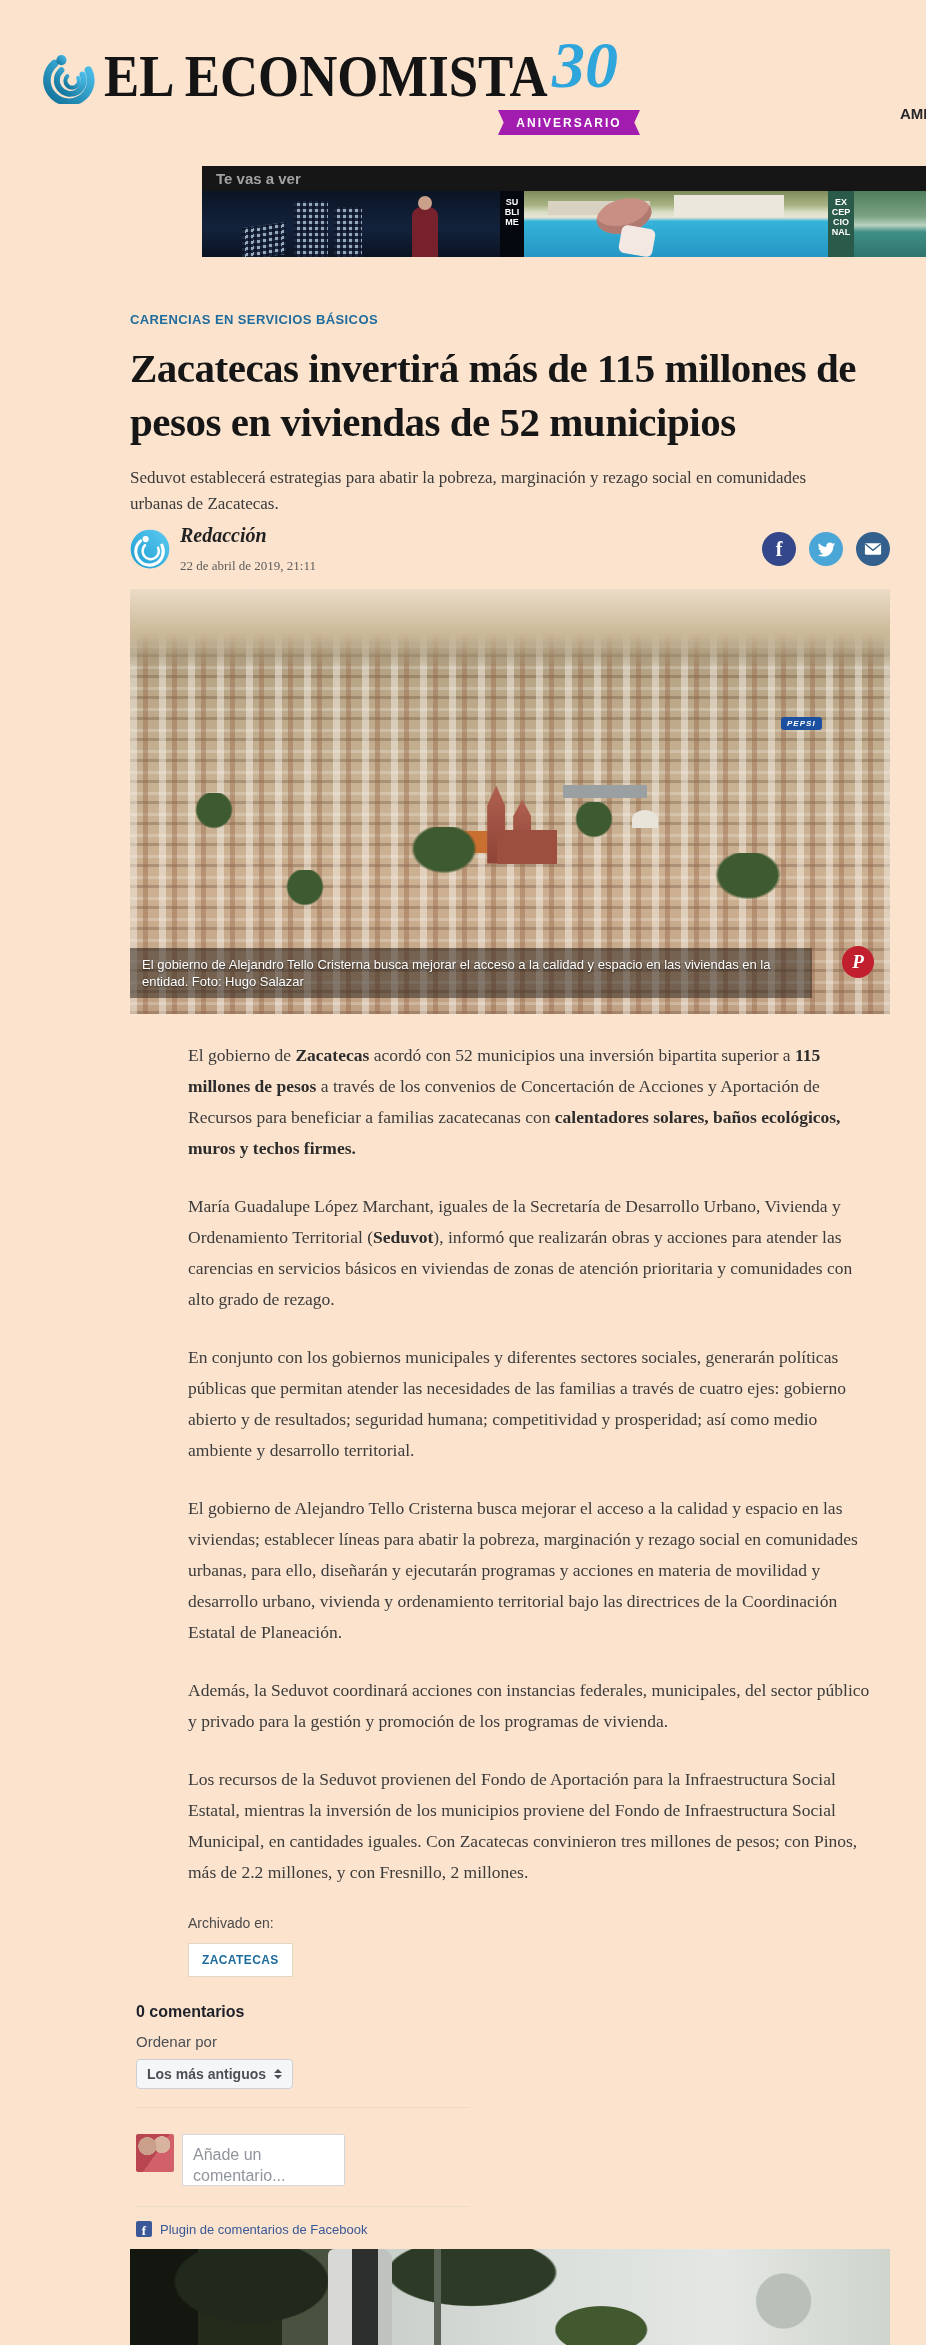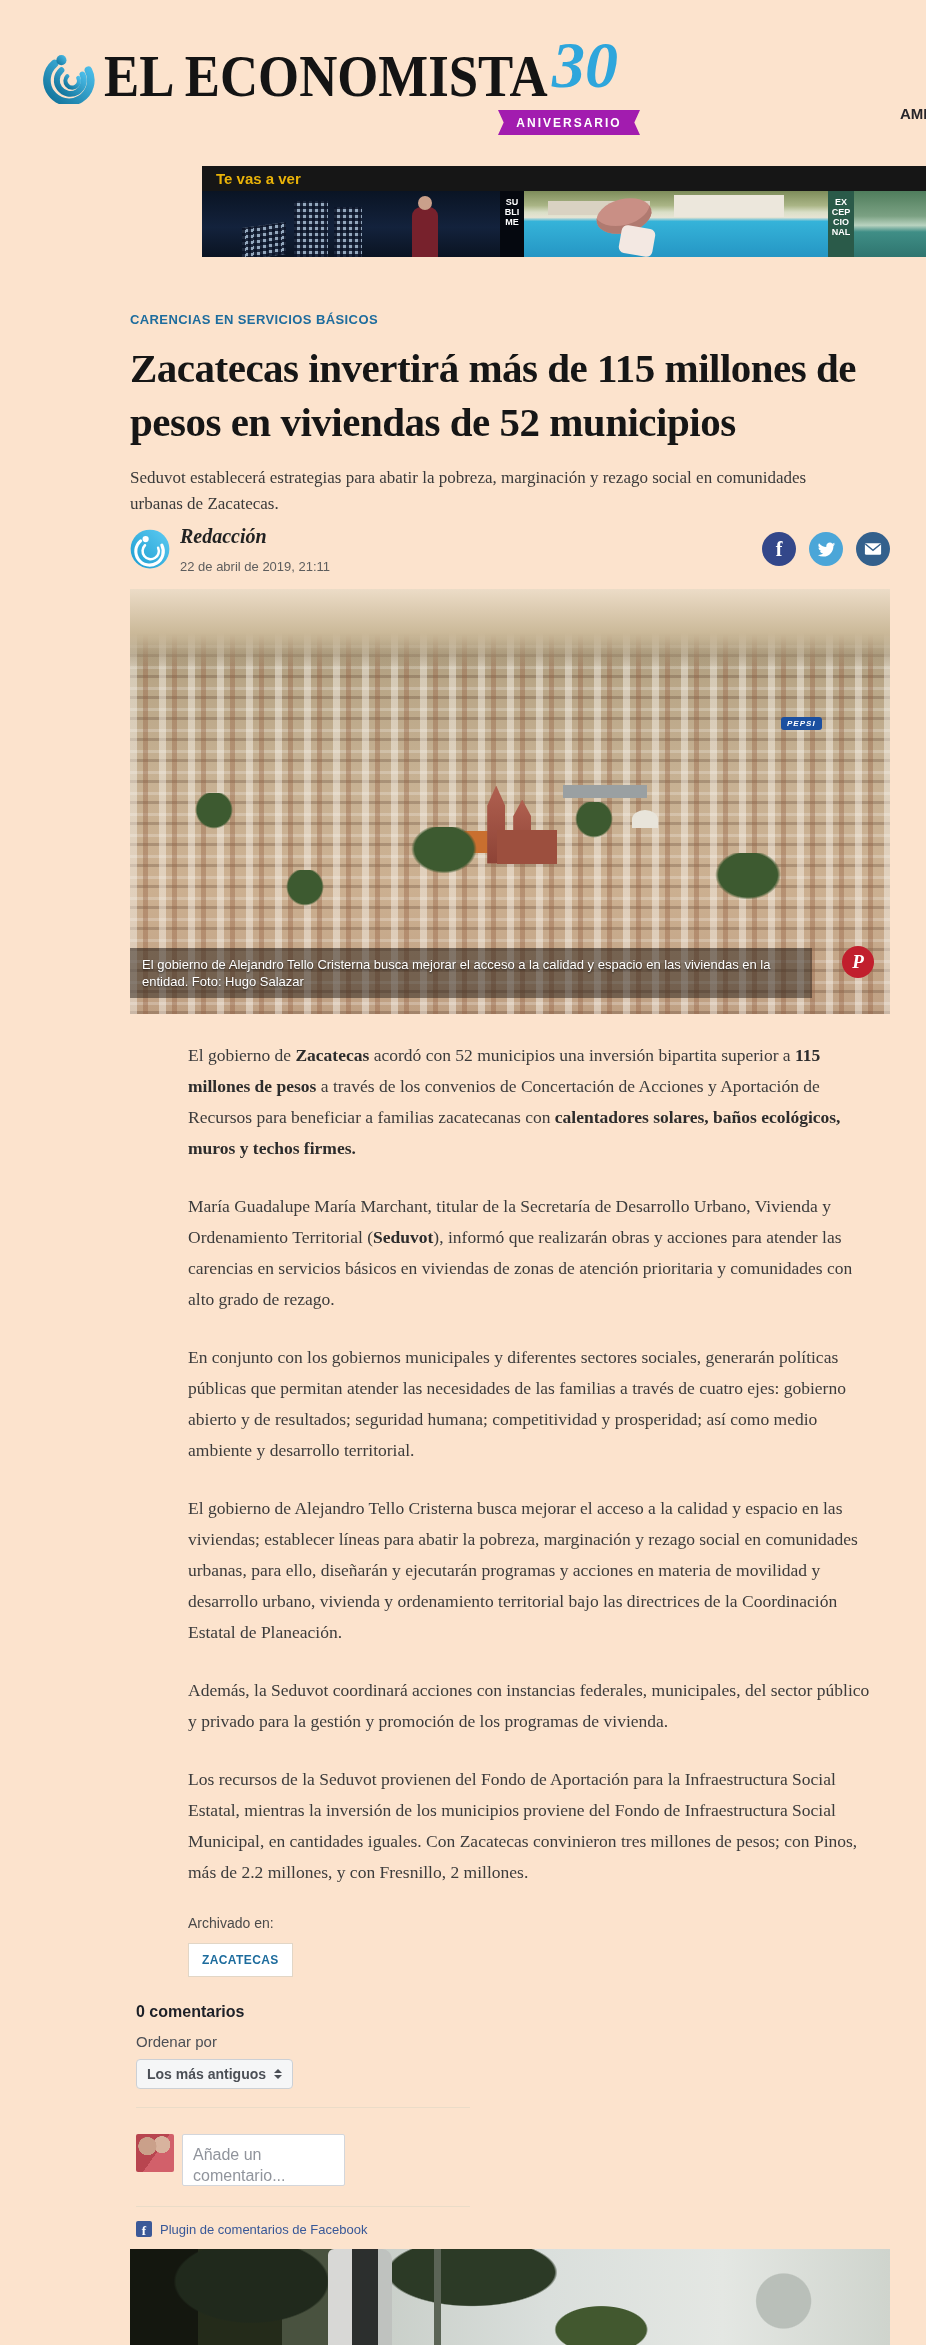--- a/index.html
+++ b/index.html
@@ -15,21 +15,21 @@
            font-weight:700; font-size:60px; color:#141414; transform:scaleX(.88); transform-origin:left center; white-space:nowrap; }
   .thirty { position:absolute; left:552px; top:32px; font-family:"Liberation Serif",serif;
             font-style:italic; font-weight:700; font-size:66px; color:#2ea6dc; line-height:1; }
   .ribbon { position:absolute; left:498px; top:110px; width:142px; height:25px; background:#a21caf;
             color:#fff; font-size:12px; font-weight:700; letter-spacing:2px; display:flex; align-items:center;
             justify-content:center; clip-path:polygon(0 0,100% 0,96% 50%,100% 100%,0 100%,4% 50%); }
   .nav-frag { position:absolute; left:900px; top:105px; font-size:15px; font-weight:700; color:#27262b; }
 
   
   .banner { position:absolute; left:202px; top:166px; width:724px; height:91px; background:#0d0d0d; overflow:hidden; cursor:pointer; }
-  .banner-top { height:25px; background:#161616; color:#eab308; display:flex; align-items:center;
+  .banner-top { height:25px; background:#161616; color:#a3a3a3; display:flex; align-items:center;
                 padding-left:14px; font-size:15px; font-weight:700; }
   .scenes { position:relative; height:66px;padding-left:8px; }
   .scene { position:absolute; top:0; height:66px; }
   .sc-night { left:0; width:298px; background:linear-gradient(180deg,#0a1424 0%,#13223c 55%,#0a1322 100%); }
   .tower { position:absolute; background:#93a7bd; }
   .tower.t1 { left:92px; top:10px; width:34px; height:56px; }
   .tower.t2 { left:132px; top:16px; width:28px; height:50px; }
   .tower.t3 { left:40px; top:34px; width:44px; height:32px; transform:skewY(-8deg); }
   .tower::after { content:""; position:absolute; inset:0;
       background:repeating-linear-gradient(0deg,rgba(9,18,38,.85) 0 3px,transparent 3px 6px),
@@ -52,21 +52,21 @@
   
   .main { position:absolute; left:130px; top:257px; width:760px; }
   .category { margin-top:55px; font-size:13px; font-weight:700; letter-spacing:.4px; color:#1d6c9d; cursor:pointer; }
   h1.title { margin-top:14px; font-family:"Liberation Serif",serif; font-weight:700; font-size:41px;
              line-height:54px; color:#161616; letter-spacing:-.5px; }
   .subtitle { margin-top:16px; width:700px; font-family:"Liberation Serif",serif; font-size:17px; line-height:26px; color:#3a3a3a; }
   .byline { margin-top:10px; display:flex; align-items:center; height:44px; }
   .byline .globe-sm { width:40px; height:40px; flex:0 0 auto; }
   .author-block { margin-left:10px; }
   .author { font-family:"Liberation Serif",serif; font-style:italic; font-weight:700; font-size:20px; color:#222; cursor:pointer; }
-  .date { margin-top:11px; font-size:13px; color:#5d5d5d; }
+  .date { margin-top:11px; font-size:13px; color:#5d5d5d;font-family:Liberation Serif, serif; }
   .soc-row { margin-left:auto; display:flex; gap:13px; }
   .soc { width:34px; height:34px; border-radius:50%; display:flex; align-items:center; justify-content:center; cursor:pointer; }
   .soc-fb { background:#33478a; color:#fff; font-family:"Liberation Serif",serif; font-weight:700; font-size:20px; }
   .soc-tw { background:#4ba6d8; }
   .soc-mail { background:#33608c; }
 
   
   .hero { position:relative; margin-top:18px; width:760px; height:425px; overflow:hidden;
      background:
        repeating-linear-gradient(90deg, rgba(255,253,248,.42) 0 7px, rgba(0,0,0,0) 7px 13px, rgba(146,94,64,.38) 13px 18px, rgba(0,0,0,0) 18px 29px),
@@ -254,21 +254,21 @@
       </div>
       <div class="pepsi">PEPSI</div>
       <figcaption>El gobierno de Alejandro Tello Cristerna busca mejorar el acceso a la calidad y espacio en las viviendas en la entidad. Foto: Hugo Salazar</figcaption>
       <div class="pin-btn">
         <span>P</span>
       </div>
     </figure>
 
     <div class="body-copy">
       <p><span>El gobierno de </span><strong>Zacatecas</strong><span> acordó con 52 municipios una inversión bipartita superior a </span><strong>115 millones de pesos</strong><span> a través de los convenios de Concertación de Acciones y Aportación de Recursos para beneficiar a familias zacatecanas con </span><strong>calentadores solares, baños ecológicos, muros y techos firmes.</strong></p>
-      <p><span>María Guadalupe María Marchant, titular de la Secretaría de Desarrollo Urbano, Vivienda y Ordenamiento Territorial (</span><strong>Seduvot</strong><span>), informó que realizarán obras y acciones para atender las carencias en servicios básicos en viviendas de zonas de atención prioritaria y comunidades con alto grado de rezago.</span></p>
+      <p><span>María Guadalupe López Marchant, iguales de la Secretaría de Desarrollo Urbano, Vivienda y Ordenamiento Territorial (</span><strong>Seduvot</strong><span>), informó que realizarán obras y acciones para atender las carencias en servicios básicos en viviendas de zonas de atención prioritaria y comunidades con alto grado de rezago.</span></p>
       <p><span>En conjunto con los gobiernos municipales y diferentes sectores sociales, generarán políticas públicas que permitan atender las necesidades de las familias a través de cuatro ejes: gobierno abierto y de resultados; seguridad humana; competitividad y prosperidad; así como medio ambiente y desarrollo territorial.</span></p>
       <p><span>El gobierno de Alejandro Tello Cristerna busca mejorar el acceso a la calidad y espacio en las viviendas; establecer líneas para abatir la pobreza, marginación y rezago social en comunidades urbanas, para ello, diseñarán y ejecutarán programas y acciones en materia de movilidad y desarrollo urbano, vivienda y ordenamiento territorial bajo las directrices de la Coordinación Estatal de Planeación.</span></p>
       <p><span>Además, la Seduvot coordinará acciones con instancias federales, municipales, del sector público y privado para la gestión y promoción de los programas de vivienda.</span></p>
       <p><span>Los recursos de la Seduvot provienen del Fondo de Aportación para la Infraestructura Social Estatal, mientras la inversión de los municipios proviene del Fondo de Infraestructura Social Municipal, en cantidades iguales. Con Zacatecas convinieron tres millones de pesos; con Pinos, más de 2.2 millones, y con Fresnillo, 2 millones.</span></p>
     </div>
 
     <div class="tags">
       <div class="tags-label">Archivado en:</div>
       <span class="tag-chip">ZACATECAS</span>
     </div>

